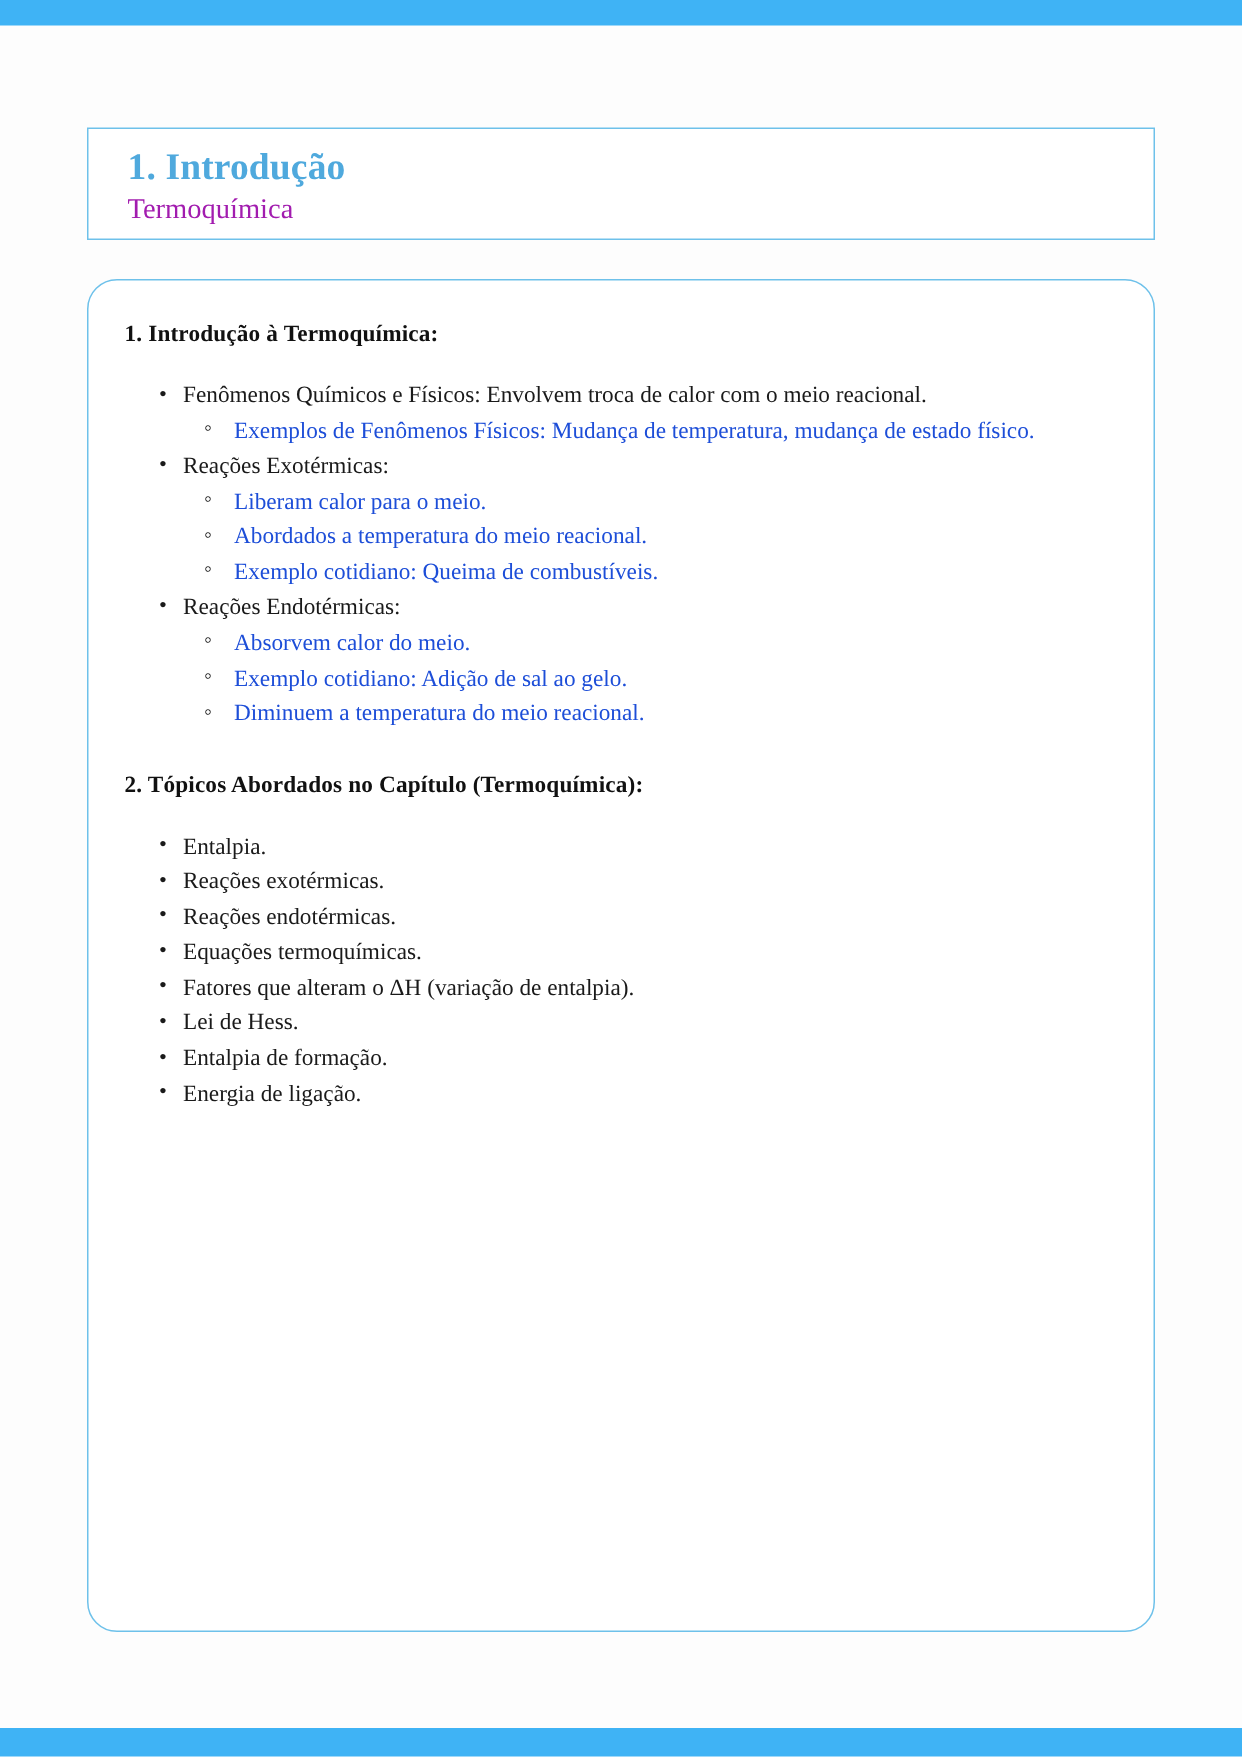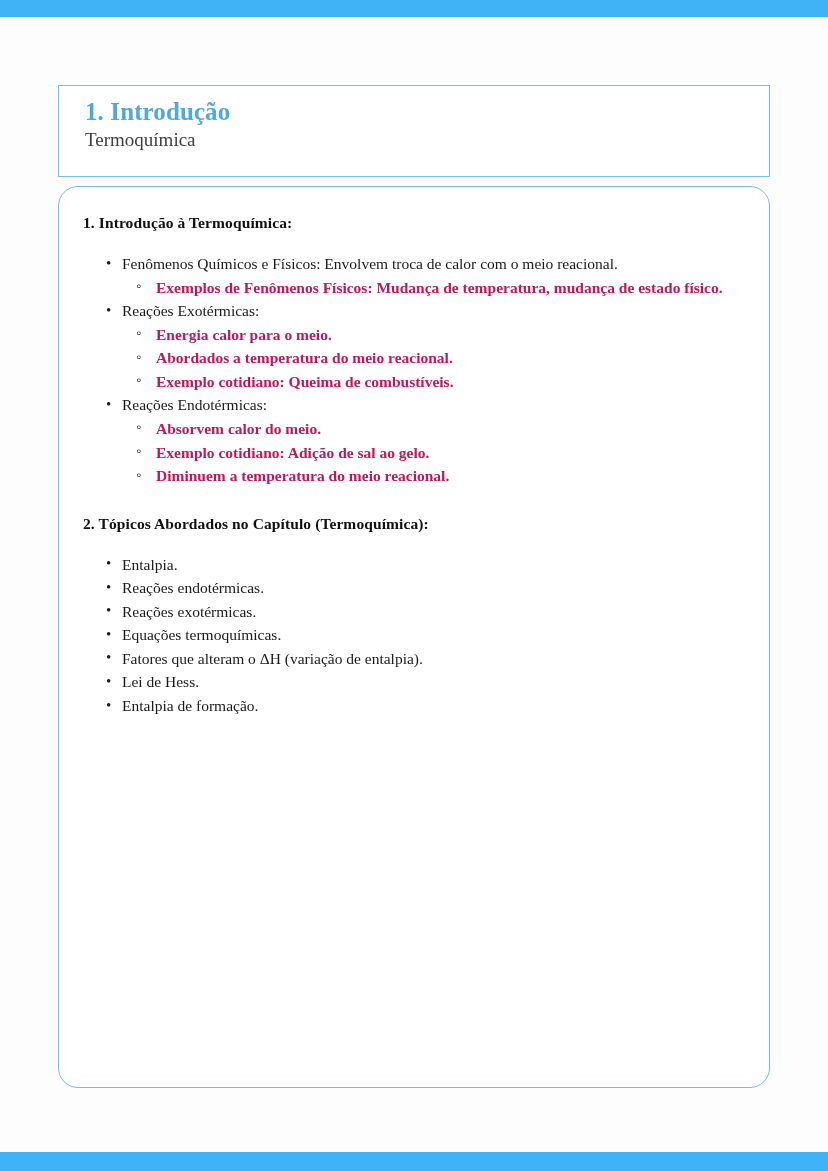--- a/index.html
+++ b/index.html
@@ -42,34 +42,34 @@
     left: 58px;
     width: 712px;
     border: 1px solid #6ec1ea;
     background: #ffffff;
     box-sizing: border-box;
   }
 
   
   .panel-title {
     top: 85px;
-    height: 92px;
+    height: 75px;
     padding: 13px 0 0 26px;
   }
   .doc-title {
     color: #4fa9dd;
     font-size: 25px;
     line-height: 1.05;
     font-weight: 700;
     letter-spacing: 0.1px;
     margin: 0;
     font-family: "Liberation Serif", "DejaVu Serif", serif;
   }
   .doc-subtitle {
-    color: #404040;
+    color: #a21caf;
     font-size: 19px;
     line-height: 1.25;
     font-weight: 400;
     margin: 3px 0 0 0;
     font-family: "Liberation Serif", "DejaVu Serif", serif;
   }
 
   
   .panel-body {
     top: 186px;
@@ -119,22 +119,21 @@
   ul.sub-bullets {
     list-style: none;
     margin: 0;
     padding: 0;
   }
   ul.sub-bullets > li {
     position: relative;
     padding-left: 34px;
     font-size: 15.5px;
     line-height: 1.52;
-    color: #be185d;
-    font-weight: bold;
+    color: #1d4ed8;
   }
   ul.sub-bullets > li > .li-text::before {
     content: "\25E6";
     position: absolute;
     left: 14px;
     top: -0.5px;
     font-size: 15px;
     color: #1a1a1a;
   }
 
@@ -156,41 +155,42 @@
 
   <div class="panel panel-body">
     <div id="sections-root">
         <div class="section">
           <div class="section-heading">1. Introdução à Termoquímica:</div>
           <ul class="bullets">
             <li><span class="li-text">Fenômenos Químicos e Físicos: Envolvem troca de calor com o meio reacional.</span><ul class="sub-bullets">
                 <li><span class="li-text">Exemplos de Fenômenos Físicos: Mudança de temperatura, mudança de estado físico.</span></li>
               </ul></li>
             <li><span class="li-text">Reações Exotérmicas:</span><ul class="sub-bullets">
-                <li><span class="li-text">Energia calor para o meio.</span></li>
+                <li><span class="li-text">Liberam calor para o meio.</span></li>
                 <li><span class="li-text">Abordados a temperatura do meio reacional.</span></li>
                 <li><span class="li-text">Exemplo cotidiano: Queima de combustíveis.</span></li>
               </ul></li>
             <li><span class="li-text">Reações Endotérmicas:</span><ul class="sub-bullets">
                 <li><span class="li-text">Absorvem calor do meio.</span></li>
                 <li><span class="li-text">Exemplo cotidiano: Adição de sal ao gelo.</span></li>
                 <li><span class="li-text">Diminuem a temperatura do meio reacional.</span></li>
               </ul></li>
           </ul>
         </div>
         <div class="section">
           <div class="section-heading">2. Tópicos Abordados no Capítulo (Termoquímica):</div>
           <ul class="bullets">
             <li><span class="li-text">Entalpia.</span></li>
+            <li><span class="li-text">Reações exotérmicas.</span></li>
             <li><span class="li-text">Reações endotérmicas.</span></li>
-            <li><span class="li-text">Reações exotérmicas.</span></li>
             <li><span class="li-text">Equações termoquímicas.</span></li>
             <li><span class="li-text">Fatores que alteram o ΔH (variação de entalpia).</span></li>
             <li><span class="li-text">Lei de Hess.</span></li>
             <li><span class="li-text">Entalpia de formação.</span></li>
+            <li><span class="li-text">Energia de ligação.</span></li>
           </ul>
         </div>
       </div>
   </div>
 
   <div class="accent-bar bottom"></div>
 
 </div>
 
 </body></html>

